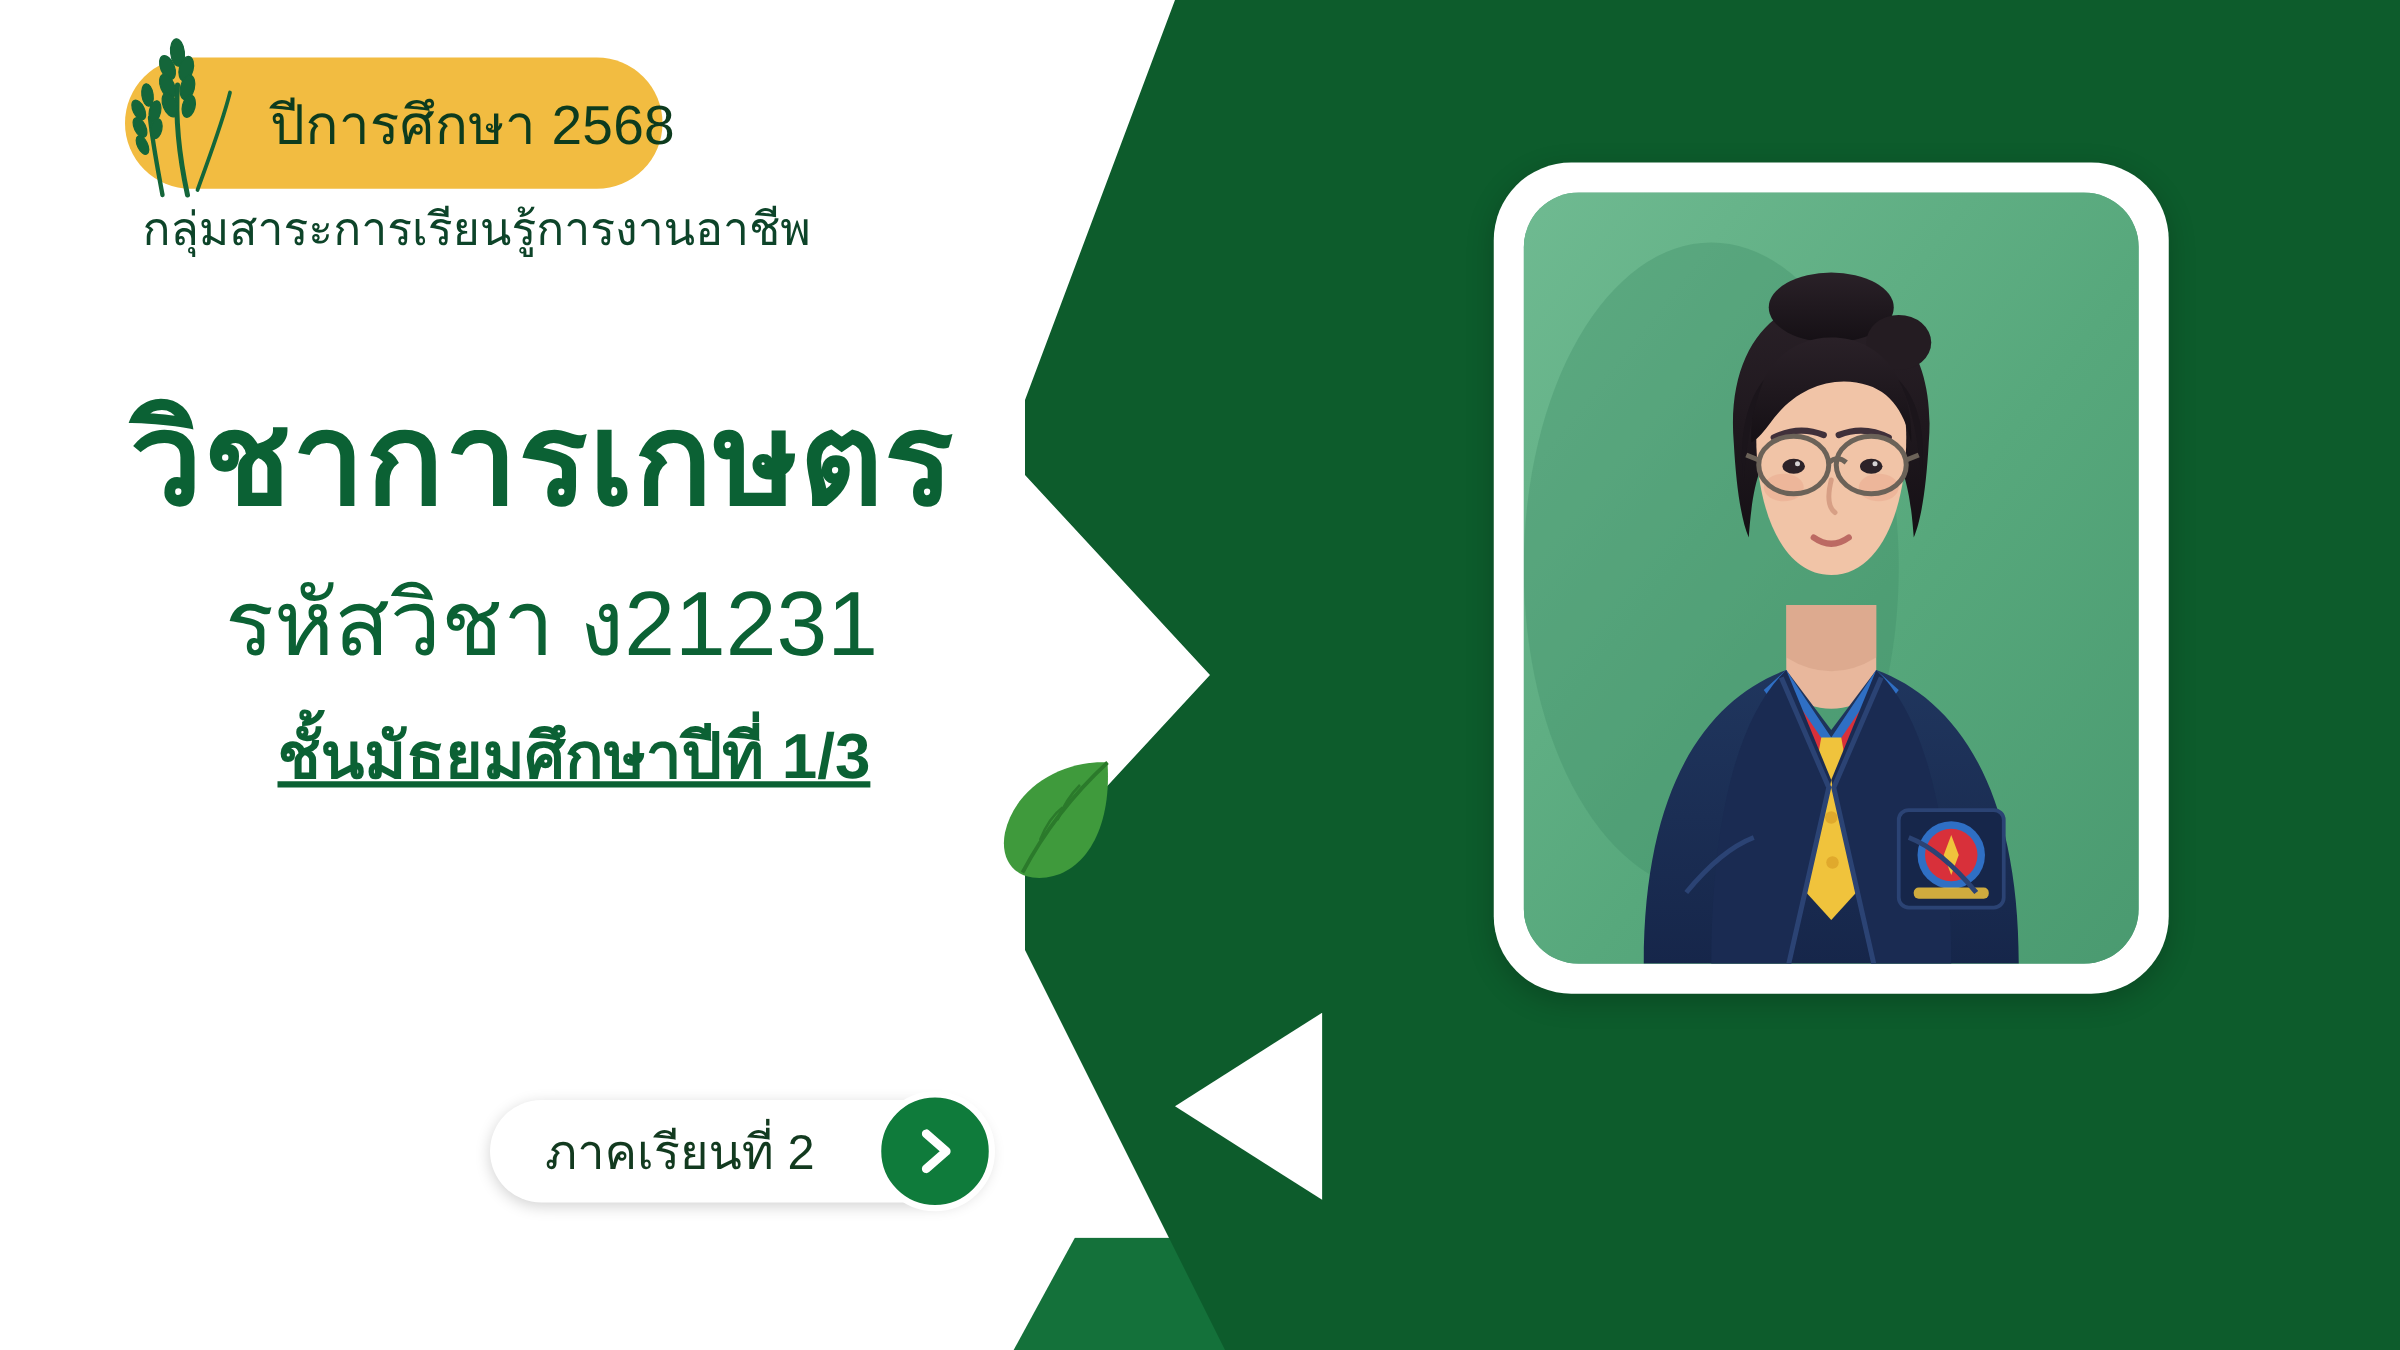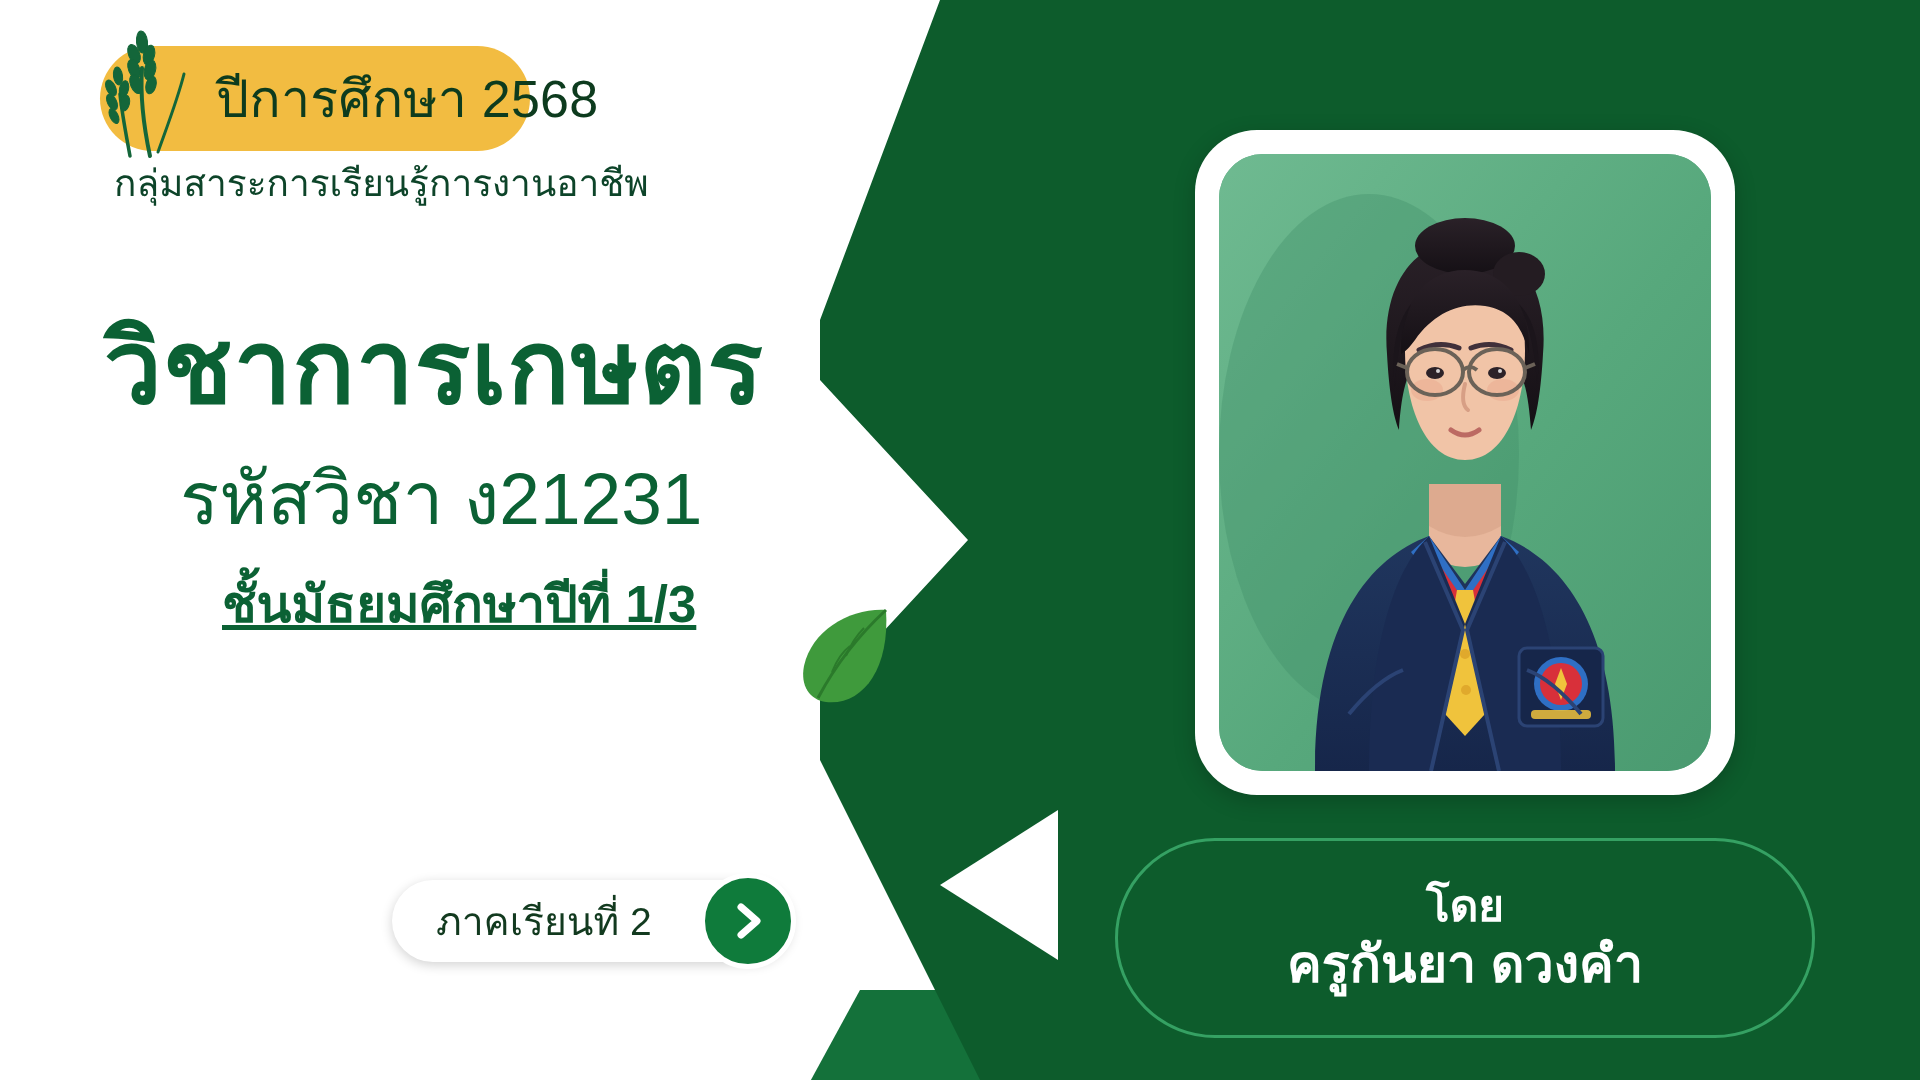--- a/index.html
+++ b/index.html
@@ -96,21 +96,21 @@
     position:absolute;
     left:100px; top:46px;
     width:430px; height:105px;
     background:#f2bc41;
     border-radius:54px;
     display:flex; align-items:center;
     padding-left:116px;
     z-index:2;
   }
   .year-badge-text {
-    font-size:52px;
+    font-size:44px;
     color:#0d3b1e;
     letter-spacing:.2px;
     white-space:nowrap;
   }
   .wheat-icon {
     position:absolute;
     left:92px; top:28px;
     width:100px; height:135px;
     z-index:3;
   }
@@ -381,18 +381,14 @@
         <circle cx="342" cy="530" r="21" fill="#d8303a"></circle>
         <path d="M342 514 L348 530 L342 546 L336 530 Z" fill="#f0c33c"></path>
         <rect x="312" y="556" width="60" height="9" rx="4" fill="#f0c33c" opacity="0.85"></rect>
 
         <path d="M130 560 q28 -34 54 -44" stroke="#2b4374" stroke-width="4" fill="none"></path>
         <path d="M362 560 q-28 -34 -54 -44" stroke="#2b4374" stroke-width="4" fill="none"></path>
       </svg>
     </div>
   </div>
 
-  <div class="teacher-box">
-    <div class="teacher-by">โดย</div>
-    <div class="teacher-name">ครูกันยา  ดวงคำ</div>
-  </div>
 
 </div>
 
 </body></html>

